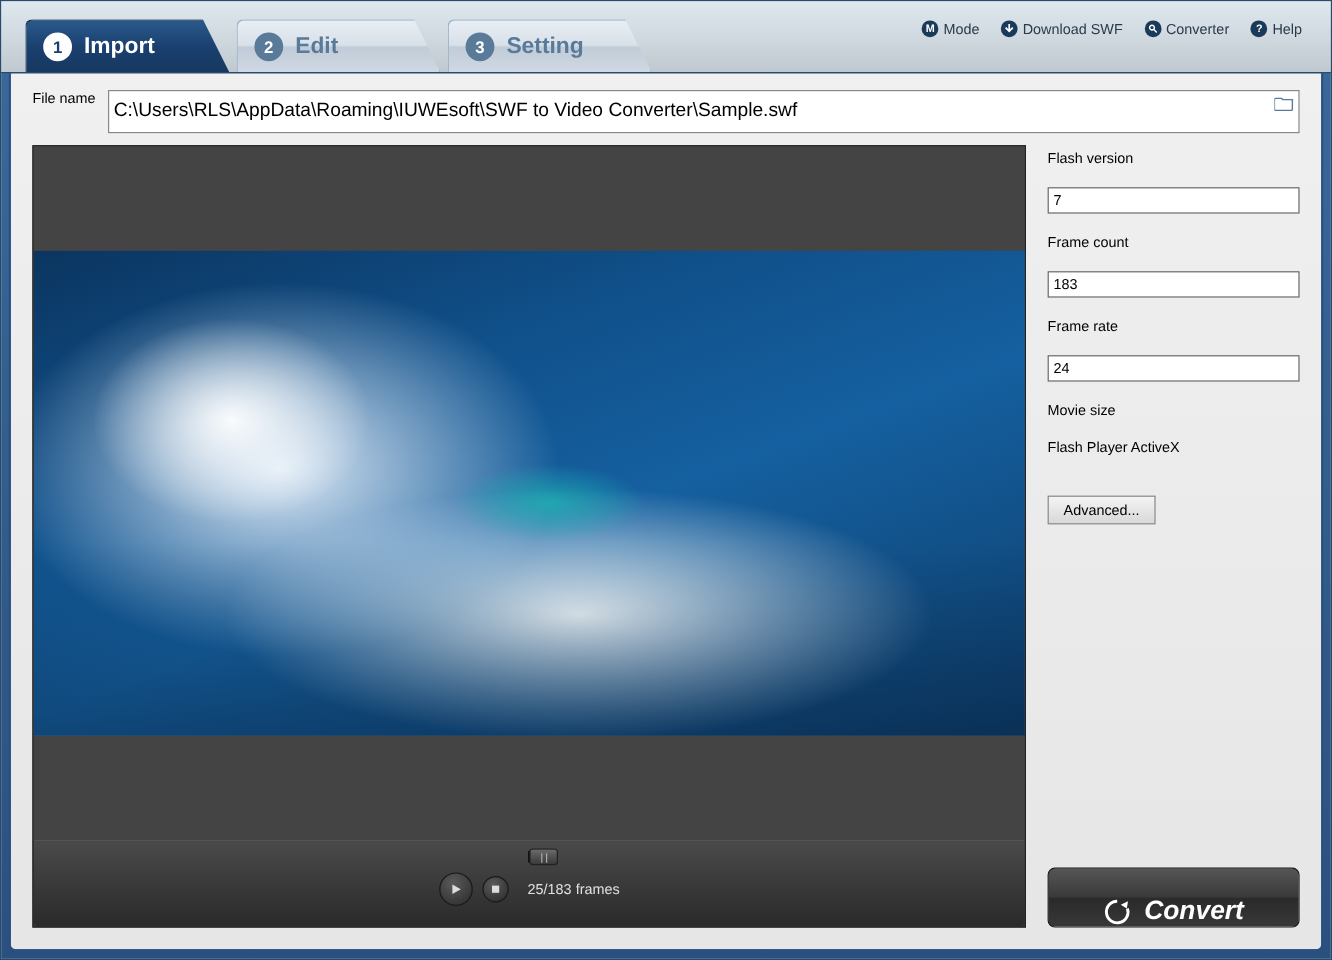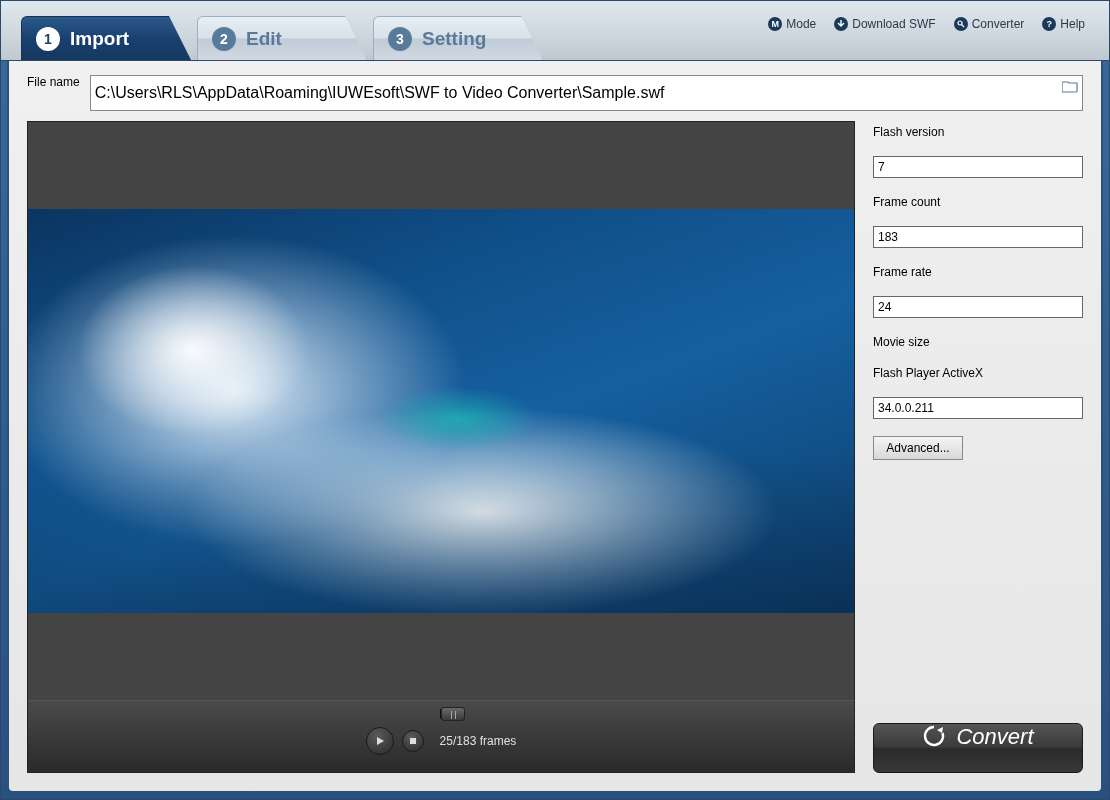--- a/index.html
+++ b/index.html
@@ -52,23 +52,23 @@
 .seekthumb::before{left:9px;} .seekthumb::after{left:13px;}
 .ctrl-row { display: flex; align-items: center; gap: 8px; }
 .ctrl-btn { width: 28px; height: 28px; border-radius: 50%; background: radial-gradient(circle at 40% 30%, #5a5a5a, #2a2a2a); border: 1px solid #1a1a1a; display: flex; align-items: center; justify-content: center; color: #ccc; cursor: pointer; }
 .ctrl-btn.small { width: 22px; height: 22px; }
 .ctrl-spacer { flex: 1; }
 .frame-text { color: #e0e0e0; font-size: 12px; }
 
 .sidepanel { width: 210px; display: flex; flex-direction: column; gap: 17px; font-size: 12px; padding-top: 4px;}
 .sp-label { color: #000; }
 .sp-input { height: 22px; border: 1px solid #666; background: #fff; padding: 2px 4px; font-size: 12px; }
-.adv-btn { width: 90px; height: 24px; margin-top: 0; background: linear-gradient(to bottom,#f4f4f4,#d8d8d8); border: 1px solid #888; font-size: 12px; cursor: pointer; }
+.adv-btn { width: 90px; height: 24px; margin-top: 16px; background: linear-gradient(to bottom,#f4f4f4,#d8d8d8); border: 1px solid #888; font-size: 12px; cursor: pointer; }
 
-.convert-btn { margin-top: auto; height: 50px; background: linear-gradient(to bottom, #555 0%, #3a3a3a 48%, #2a2a2a 52%, #383838 100%); border: 1px solid #1a1a1a; border-radius: 6px; color: #fff; font-size: 22px; font-weight: normal; font-style: italic; display: flex; align-items: flex-start; justify-content: center; gap: 10px; cursor: pointer; }
+.convert-btn { margin-top: auto; height: 50px; background: linear-gradient(to bottom, #555 0%, #3a3a3a 48%, #2a2a2a 52%, #383838 100%); border: 1px solid #1a1a1a; border-radius: 6px; color: #fff; font-size: 22px; font-weight: bold; font-style: italic; display: flex; align-items: flex-end; justify-content: center; gap: 10px; cursor: pointer; }
 .convert-icon { width: 24px; height: 24px; }
 
 svg { display: block; }
 </style>
 </head>
 <body>
 
 <div class="window">
 
 
@@ -161,21 +161,20 @@
 
       <div class="sidepanel">
         <span class="sp-label">Flash version</span>
         <input class="sp-input" readonly="" value="7" style="">
         <span class="sp-label">Frame count</span>
         <input class="sp-input" readonly="" value="183" style="">
         <span class="sp-label">Frame rate</span>
         <input class="sp-input" readonly="" value="24" style="">
         <span class="sp-label">Movie size</span>
         <span class="sp-label">Flash Player ActiveX</span>
-        <input class="sp-input" readonly="" value="34.0.0.211" style="">
         <button class="adv-btn">Advanced...</button>
 
         <div class="convert-btn">
           <span class="convert-icon">
             <svg width="24" height="24" viewBox="0 0 24 24">
                 <path d="M12 3a9 9 0 1 0 8.5 6" fill="none" stroke="#fff" stroke-width="2.4"></path>
                 <path d="M21 3l-1 6-5-3z" fill="#fff"></path>
               </svg>
           </span>
           <span>Convert</span>

